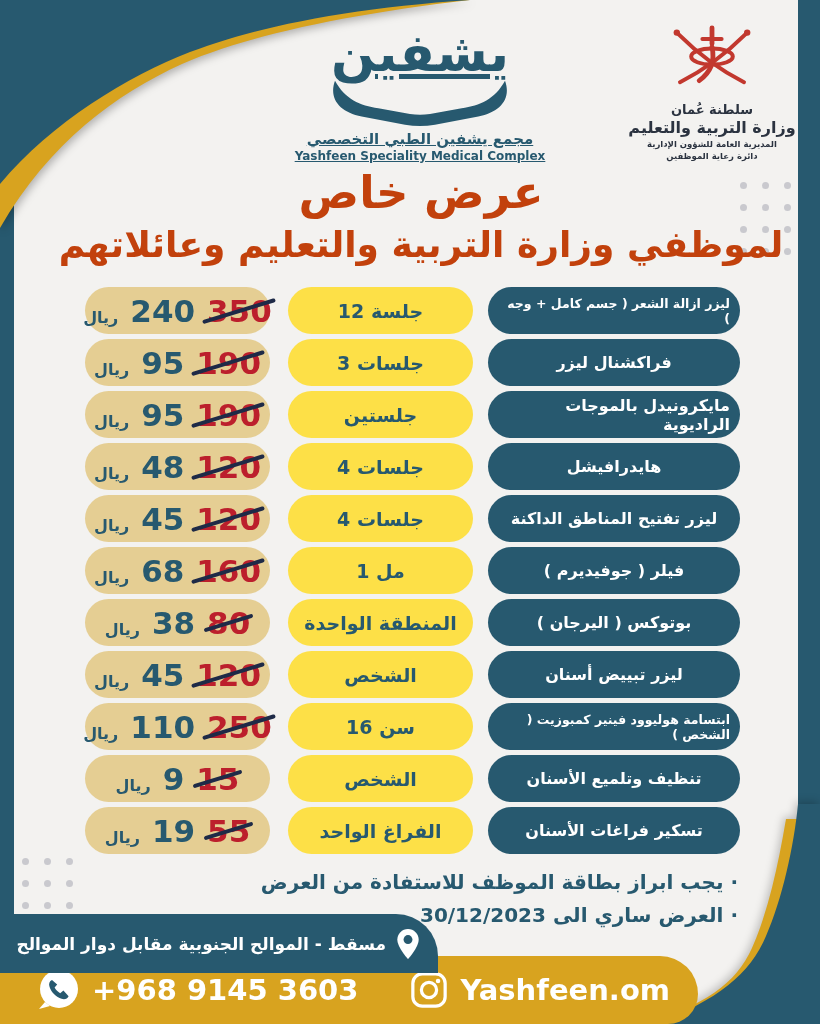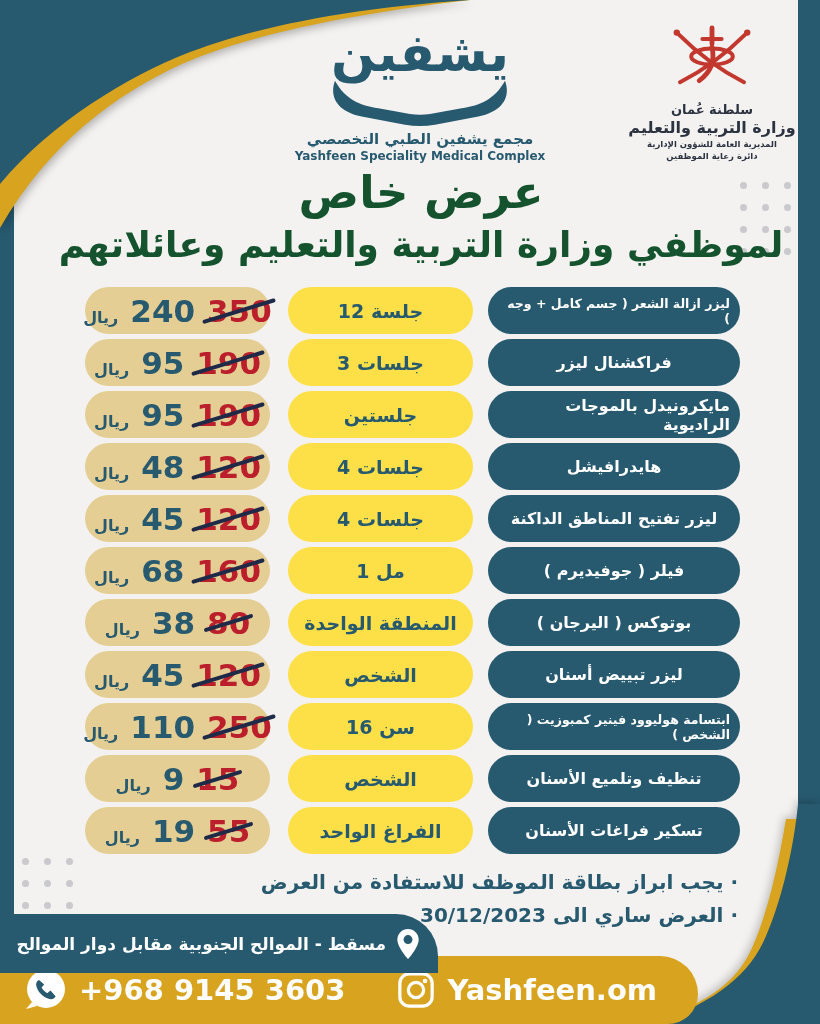--- a/index.html
+++ b/index.html
@@ -14,33 +14,33 @@
   .swoosh-tl{position:absolute;left:0;top:0;z-index:2;filter:drop-shadow(2px 3px 4px rgba(0,0,0,.28));}
   .swoosh-br{position:absolute;left:580px;top:804px;z-index:2;filter:drop-shadow(-2px -2px 4px rgba(0,0,0,.22));}
 
   
   .dots{position:absolute;z-index:2;display:grid;grid-template-columns:repeat(3,7px);grid-gap:15px;}
   .dots.tr{left:740px;top:182px;}
   .dots.bl{left:22px;top:858px;}
   .dot{width:7px;height:7px;border-radius:50%;background:#C9C9CE;}
 
   
-  .brand{position:absolute;left:268px;top:26px;width:304px;text-align:center;z-index:3;color:#27596F;}
+  .brand{position:absolute;left:268px;top:26px;width:304px;text-align:center;z-index:3;color:#27596F;text-decoration:underline;}
   .brand .calligraphy{font-size:52px;font-weight:bold;line-height:1.05;letter-spacing:2px;}
   .brand .hands{margin:-2px auto 0;display:block;}
   .brand .name-ar{font-size:15px;font-weight:bold;margin-top:1px;}
   .brand .name-en{font-size:12px;font-weight:bold;margin-top:1px;}
 
   .ministry{position:absolute;left:626px;top:22px;width:172px;text-align:center;z-index:3;color:#2B3340;}
   .ministry .m1{font-size:13px;font-weight:bold;margin-top:2px;}
   .ministry .m2{font-size:16px;font-weight:bold;margin-top:1px;}
   .ministry .m3,.ministry .m4{font-size:8.5px;font-weight:bold;margin-top:2px;}
 
   
-  .title{position:absolute;left:0;right:0;top:168px;text-align:center;z-index:3;color:#14532d;direction:rtl;padding-left:22px;}
+  .title{position:absolute;left:0;right:0;top:168px;text-align:center;z-index:3;color:#c2410c;direction:rtl;padding-left:22px;}
   .title .t1{font-size:45px;font-weight:bold;line-height:1.1;}
   .title .t2{font-size:36px;font-weight:bold;line-height:1.25;margin-top:4px;}
 
   
   .offers{position:absolute;left:85px;top:287px;width:655px;z-index:3;display:flex;flex-direction:column;gap:5px;direction:ltr;}
   .row{display:flex;align-items:stretch;height:47px;}
   .pill{border-radius:24px;display:flex;align-items:center;justify-content:center;}
   .price-pill{width:185px;background:#E5CE93;direction:rtl;gap:12px;}
   .qty-pill{width:185px;margin-left:18px;background:#fde047;direction:ltr;color:#27596F;font-size:19px;font-weight:bold;}
   .service-pill{width:252px;margin-left:15px;background:#27596F;direction:rtl;color:#FFFFFF;font-size:16px;font-weight:bold;padding:0 10px;box-sizing:border-box;}
@@ -53,21 +53,21 @@
   
   .notes{position:absolute;right:82px;top:866px;z-index:3;direction:rtl;text-align:right;color:#27596F;}
   .note{font-size:20px;font-weight:bold;line-height:33px;}
   .note::before{content:"· ";}
 
   
   .location-bar{position:absolute;left:0;top:914px;width:438px;height:59px;background:#27596F;border-radius:0 42px 0 0;z-index:5;display:flex;direction:rtl;align-items:center;gap:10px;padding:0 18px 0 10px;box-sizing:border-box;color:#fff;}
   .location-bar .loc-text{font-size:17px;font-weight:bold;white-space:nowrap;}
 
   
-  .contact-bar{position:absolute;left:0;top:956px;width:698px;height:68px;background:#D8A31F;border-radius:0 58px 46px 0;z-index:4;display:flex;align-items:center;padding-left:23px;box-sizing:border-box;gap:52px;color:#fff;direction:ltr;}
+  .contact-bar{position:absolute;left:0;top:956px;width:698px;height:68px;background:#D8A31F;border-radius:0 58px 46px 0;z-index:4;display:flex;align-items:center;padding-left:36px;box-sizing:border-box;gap:52px;color:#fff;direction:ltr;}
   .contact-group{display:flex;align-items:center;gap:12px;}
   .contact-text{font-size:29px;font-weight:bold;white-space:nowrap;direction:ltr;}
 </style>
 </head>
 <body>
 
 <div class="page">
 
   <div class="band-left"></div>
   <div class="band-right"></div>

